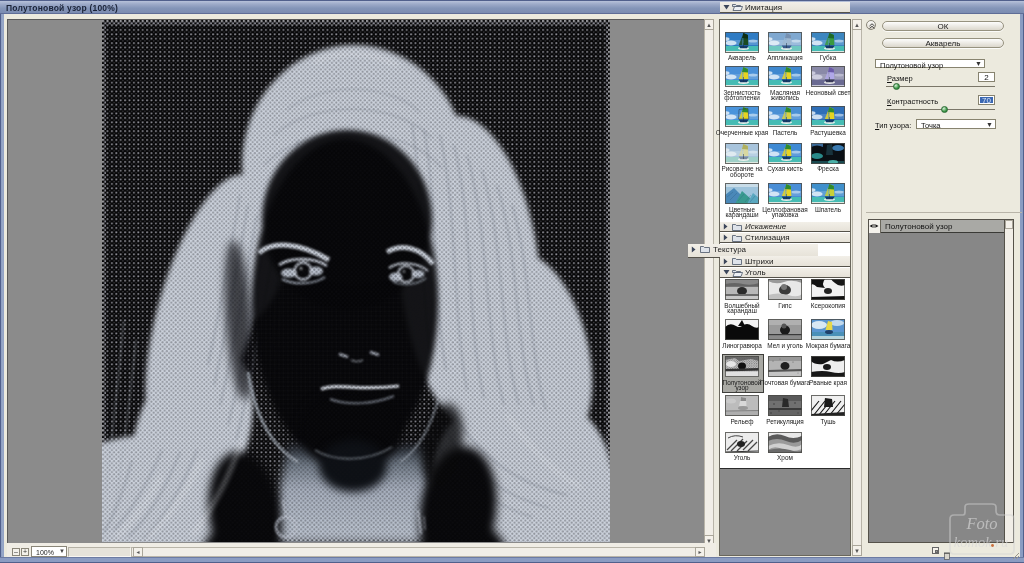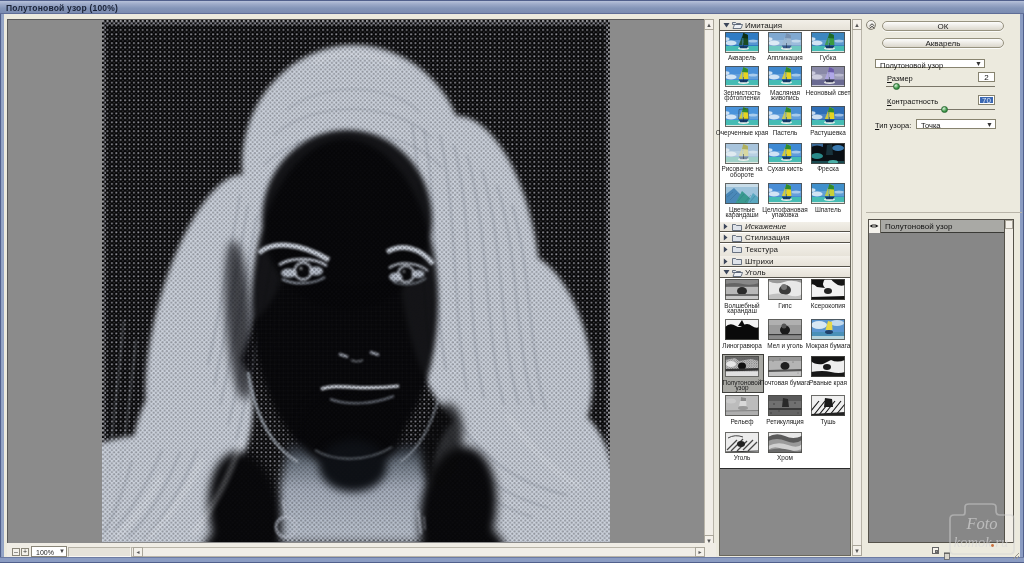--- a/index.html
+++ b/index.html
@@ -173,21 +173,21 @@
 <div class="abs" style="left:21px;top:548px;width:8px;height:8px;background:#f4f1ea;border:1px solid #8a8678;font-size:7px;line-height:6px;text-align:center;color:#333;">+</div>
 <div class="abs" style="left:31px;top:546px;width:36px;height:11px;background:#fff;border:1px solid #8a8678;font-size:7px;color:#222;">
     <span style="position:absolute;left:4px;top:2px;">100%</span>
     <span style="position:absolute;right:1px;top:1px;font-size:6px;color:#444;">▼</span>
   </div>
 <div class="abs" style="left:68px;top:547px;width:63px;height:10px;background:#e6e3da;border:1px solid #b5b1a5;border-bottom-color:#f8f6f0;border-right-color:#f8f6f0;"></div>
 <div class="abs" style="left:131px;top:547px;width:574px;height:10px;background:#f1eee7;border:1px solid #b9b5a9;"></div>
 <div class="abs" style="left:133px;top:547px;width:10px;height:10px;background:#f4f1ea;border:1px solid #aaa69a;font-size:6px;color:#555;text-align:center;line-height:9px;">◂</div>
 <div class="abs" style="left:695px;top:547px;width:10px;height:10px;background:#f4f1ea;border:1px solid #aaa69a;font-size:6px;color:#555;text-align:center;line-height:9px;">▸</div>
 <div class="abs" style="left:719px;top:19px;width:132px;height:537px;background:#fff;border:1px solid #6a675c;"></div>
-<div class="abs" style="left:720px;top:20px;width:130px;height:11px;background:linear-gradient(to bottom,#f2efe8,#e6e2d8);border-bottom:1px solid #55524a;font-size:8px;color:#1a1a1a;white-space:nowrap;">
+<div class="abs" style="left:720px;top:2px;width:130px;height:11px;background:linear-gradient(to bottom,#f2efe8,#e6e2d8);border-bottom:1px solid #55524a;font-size:8px;color:#1a1a1a;white-space:nowrap;">
     <span style="position:absolute;left:3px;top:2px;"><svg width="7" height="6" viewBox="0 0 7 6" style="vertical-align:1px">
         <path d="M0.5,1 L6.5,1 L3.5,5.5 Z" fill="#3c465a"></path>
       </svg></span>
     <span style="position:absolute;left:12px;top:1px;"><svg width="11" height="8" viewBox="0 0 11 8" style="vertical-align:-1px">
         <path d="M0.5,1.5 L3.5,1.5 L4.5,2.5 L8.5,2.5 L8.5,3.5 L0.5,3.5 Z" fill="#dee3ea" stroke="#4a5568" stroke-width="0.8"></path>
         <path d="M1,7.5 L2.5,3.5 L10.5,3.5 L9,7.5 Z" fill="#eef1f5" stroke="#4a5568" stroke-width="0.8"></path>
       </svg></span>
     <span style="position:absolute;left:25px;top:1px;">Имитация</span>
   </div>
 <div class="abs" style="left:725px;top:31.5px;width:34px;height:21px;"><svg width="34" height="21" viewBox="0 0 34 21">
@@ -450,21 +450,21 @@
   </div>
 <div class="abs" style="left:720px;top:232.5px;width:130px;height:10px;background:linear-gradient(to bottom,#f2efe8,#e6e2d8);border-bottom:1px solid #55524a;font-size:8px;color:#1a1a1a;white-space:nowrap;">
     <span style="position:absolute;left:3px;top:1px;"><svg width="5" height="7" viewBox="0 0 5 7" style="vertical-align:0px">
         <path d="M0.8,0.5 L4.5,3.5 L0.8,6.5 Z" fill="#3c465a"></path>
       </svg></span>
     <span style="position:absolute;left:12px;top:1px;"><svg width="10" height="8" viewBox="0 0 10 8" style="vertical-align:-1px">
         <path d="M0.5,1.5 L3.5,1.5 L4.5,2.5 L9.5,2.5 L9.5,7.5 L0.5,7.5 Z" fill="#dee3ea" stroke="#4a5568" stroke-width="0.8"></path>
       </svg></span>
     <span style="position:absolute;left:25px;top:0px;">Стилизация</span>
   </div>
-<div class="abs" style="left:720px;top:243.5px;width:130px;height:14px;background:linear-gradient(to bottom,#f2efe8,#e6e2d8);border-bottom:1px solid #55524a;font-size:8px;color:#1a1a1a;white-space:nowrap;">
+<div class="abs" style="left:688px;top:243.5px;width:130px;height:14px;background:linear-gradient(to bottom,#f2efe8,#e6e2d8);border-bottom:1px solid #55524a;font-size:8px;color:#1a1a1a;white-space:nowrap;">
     <span style="position:absolute;left:3px;top:2px;"><svg width="5" height="7" viewBox="0 0 5 7" style="vertical-align:0px">
         <path d="M0.8,0.5 L4.5,3.5 L0.8,6.5 Z" fill="#3c465a"></path>
       </svg></span>
     <span style="position:absolute;left:12px;top:1px;"><svg width="10" height="8" viewBox="0 0 10 8" style="vertical-align:-1px">
         <path d="M0.5,1.5 L3.5,1.5 L4.5,2.5 L9.5,2.5 L9.5,7.5 L0.5,7.5 Z" fill="#dee3ea" stroke="#4a5568" stroke-width="0.8"></path>
       </svg></span>
     <span style="position:absolute;left:25px;top:1px;">Текстура</span>
   </div>
 <div class="abs" style="left:720px;top:255.5px;width:130px;height:11px;background:linear-gradient(to bottom,#f2efe8,#e6e2d8);border-bottom:1px solid #55524a;font-size:8px;color:#1a1a1a;white-space:nowrap;">
     <span style="position:absolute;left:3px;top:2px;"><svg width="5" height="7" viewBox="0 0 5 7" style="vertical-align:0px">

